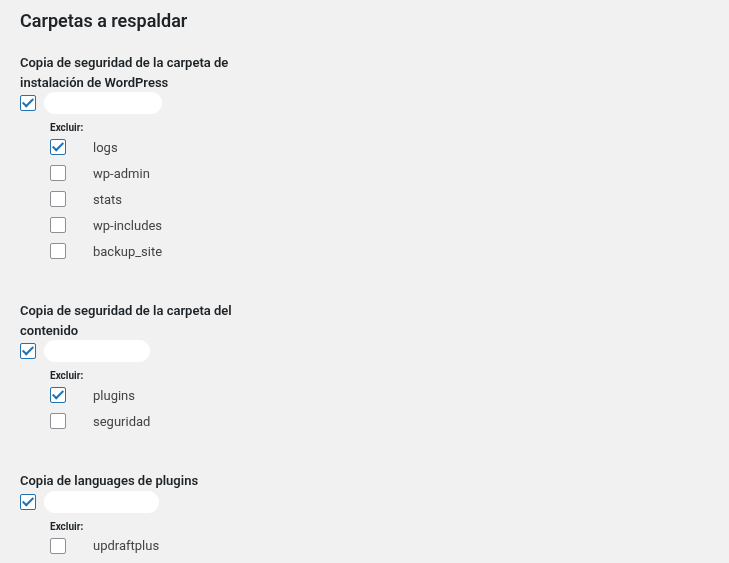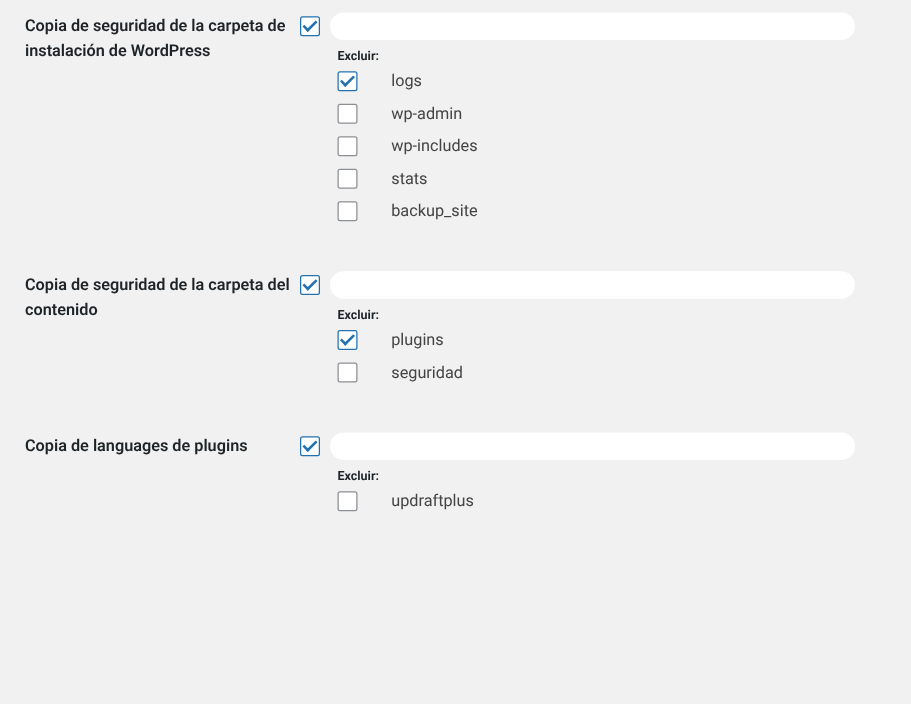--- a/index.html
+++ b/index.html
@@ -18,20 +18,21 @@
     h2 {
       font-size: 18px;
       font-weight: 600;
       color: #1d2327;
       margin: 0 0 20px 0;
     }
     .form-row {
       display: flex;
       align-items: flex-start;
       margin-bottom: 30px;
+      flex-direction: column;
     }
     .row-label {
       width: 220px;
       flex-shrink: 0;
       font-weight: 600;
       color: #1d2327;
       font-size: 13px;
       line-height: 1.5;
       padding-top: 2px;
     }
@@ -93,45 +94,46 @@
       height: 9px;
       border: solid #2271b1;
       border-width: 0 2px 2px 0;
       transform: rotate(45deg);
     }
   </style>
 </head>
 <body>
 
 <div class="container">
+  <h2>Carpetas a respaldar</h2>
 
   <div class="form-row">
     <div class="row-label">Copia de seguridad de la carpeta de instalación de WordPress</div>
     <div class="row-content">
       <div class="main-toggle">
         <input type="checkbox" checked="" style="">
         <span class="redacted"></span>
       </div>
       <div class="exclude-block">
         <div class="exclude-title">Excluir:</div>
         <div class="exclude-item">
           <input type="checkbox" checked="" style="">
           <span>logs</span>
         </div>
         <div class="exclude-item">
           <input type="checkbox" style="">
           <span>wp-admin</span>
         </div>
         <div class="exclude-item">
           <input type="checkbox" style="">
-          <span>wp-includes</span>
+          <span>stats</span>
         </div>
         <div class="exclude-item">
           <input type="checkbox" style="">
-          <span>stats</span>
+          <span>wp-includes</span>
         </div>
         <div class="exclude-item">
           <input type="checkbox" style="">
           <span>backup_site</span>
         </div>
       </div>
     </div>
   </div>
 
   <div class="form-row">

